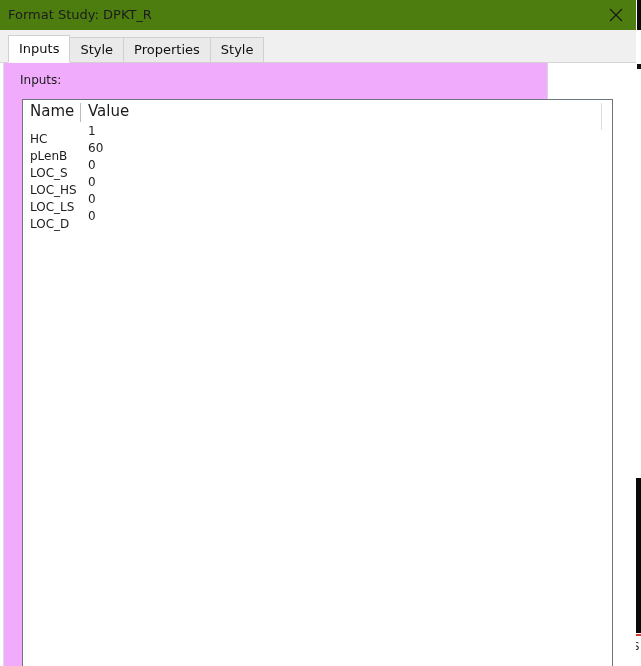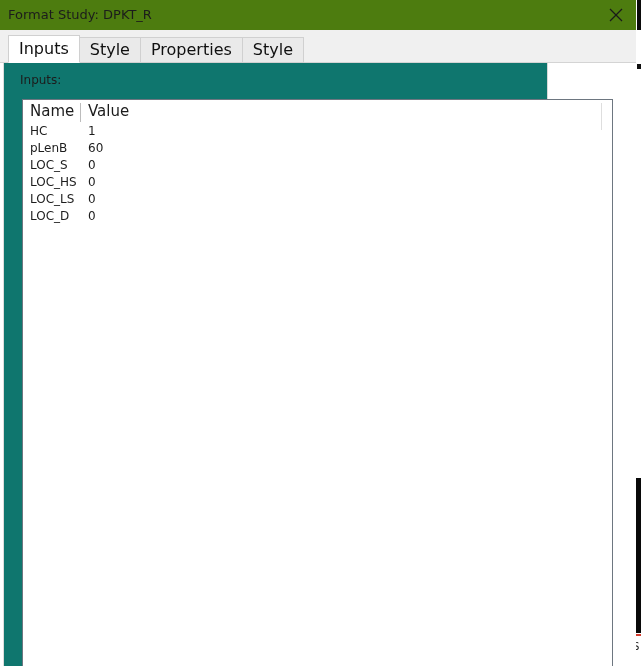--- a/index.html
+++ b/index.html
@@ -132,21 +132,21 @@
     align-items: flex-end;
     height: 28px;
   }
   .tab {
     position: relative;
     height: 26px;
     padding: 0 10px;
     display: flex;
     align-items: center;
     justify-content: center;
-    font-size: 16px;
+    font-size: 13px;
     color: #101010;
     background: #eaeaea;
     border: 1px solid #d0d0d0;
     border-right: none;
     box-sizing: border-box;
     white-space: nowrap;
     cursor: default;
     line-height: 14px;
   }
   .tab:last-child { border-right: 1px solid #d0d0d0; }
@@ -159,21 +159,21 @@
     margin-right: -1px;
   }
 
   
   .content {
     position: absolute;
     top: 63px;
     left: 3px;
     width: 545px;
     height: 603px;
-    background: #0f766e;
+    background: #f0abfc;
     border-left: 1px solid #dcdcdc;
     border-right: 1px solid #d8d8d8;
     box-sizing: border-box;
   }
 
   .section-label {
     position: absolute;
     left: 16px;
     top: 10px;
     font-size: 12px;
@@ -239,21 +239,21 @@
     height: 17px;
   }
   .grid-row .cell {
     position: absolute;
     top: 1px;
     font-size: 12px;
     color: #1c1c1c;
     line-height: 14px;
     white-space: nowrap;
   }
-  .cell.c-name { left: 7px; }
+  .cell.c-name { left: 7px; margin-top: 8px; }
   .cell.c-value { left: 65px; }
 </style>
 </head>
 <body>
 
 <div id="root">
 
   <div class="bg-strip"></div>
   <div class="bg-strip-black-top"></div>
   <div class="bg-strip-black-mid"></div>

